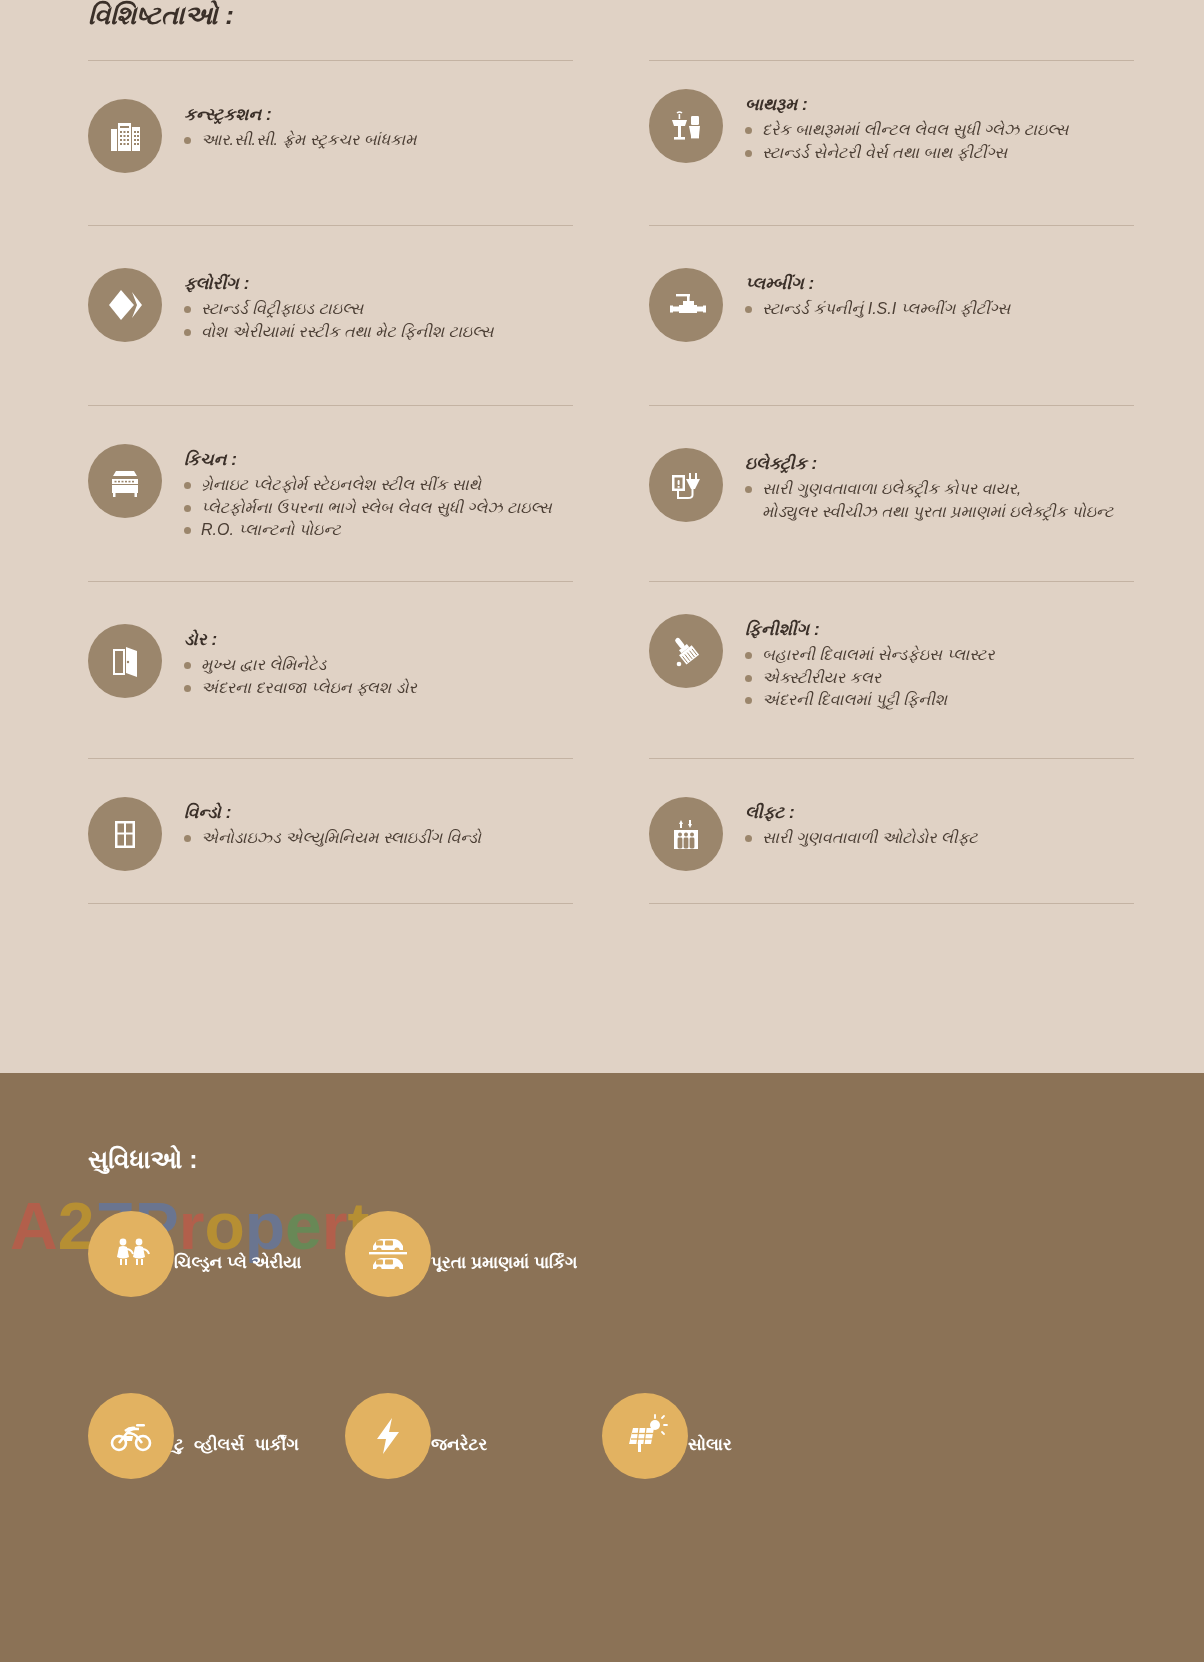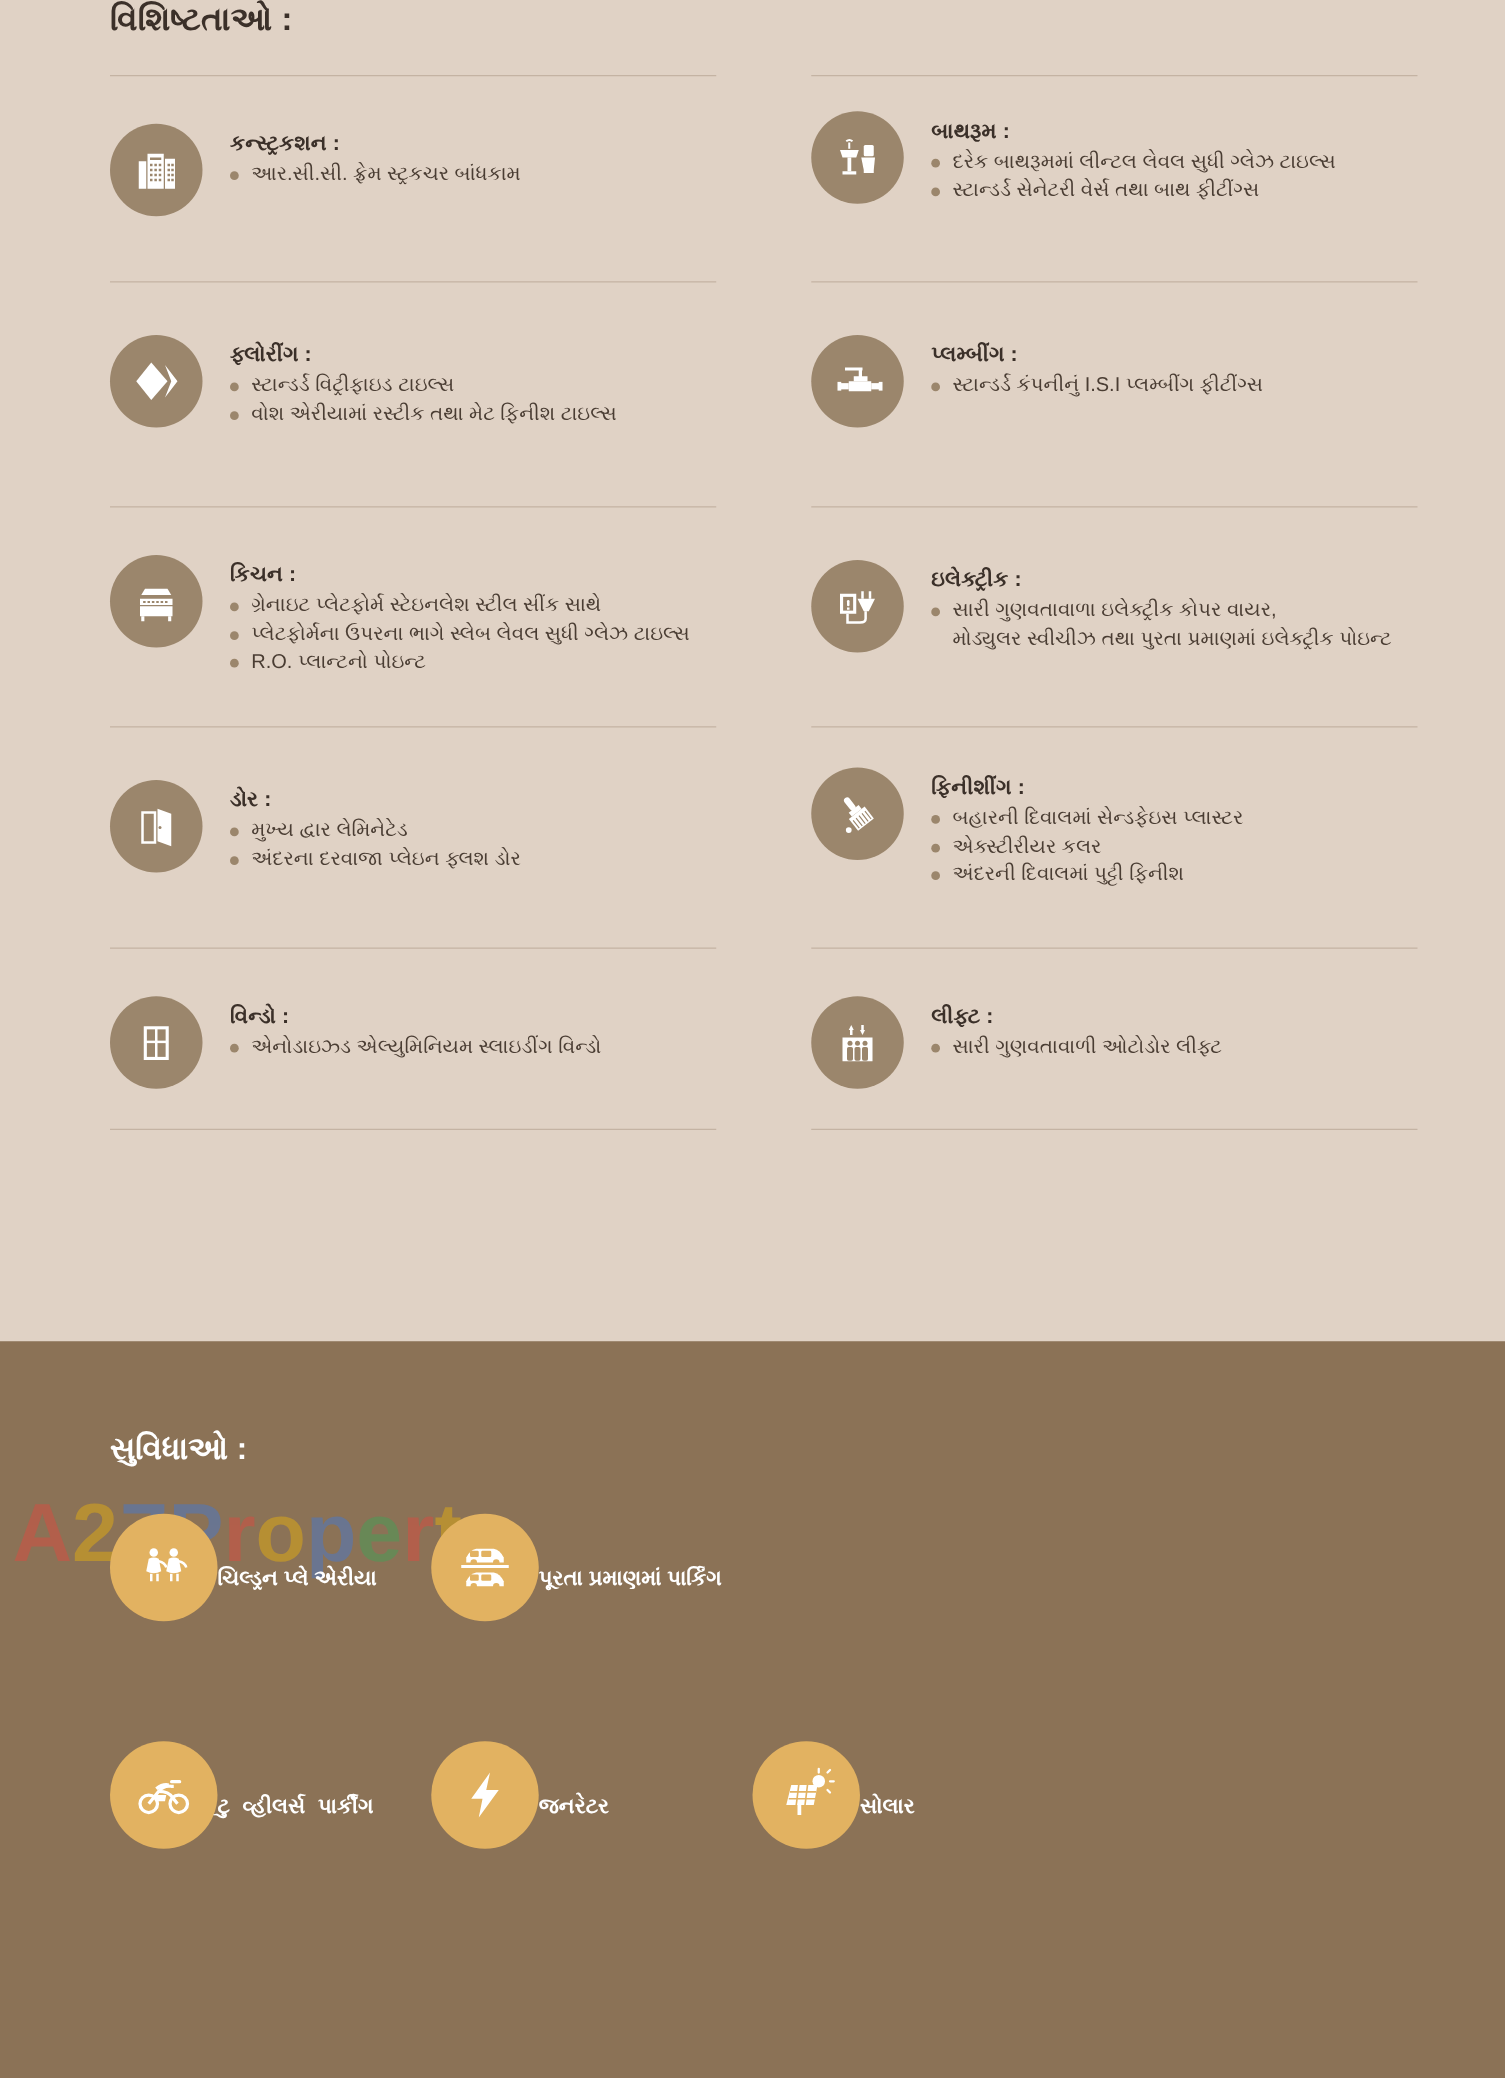--- a/index.html
+++ b/index.html
@@ -14,20 +14,21 @@
     position: relative;
   }
 
   
   #spec-panel {
     position: relative;
     width: 1204px;
     height: 1073px;
     background: #e0d2c5;
     padding: 0;
+    font-style: italic;
   }
   #spec-title {
     position: absolute;
     left: 88px;
     top: 0px;
     font-size: 26px;
     font-weight: bold;
     color: #3b3029;
     letter-spacing: 0.2px;
   }

